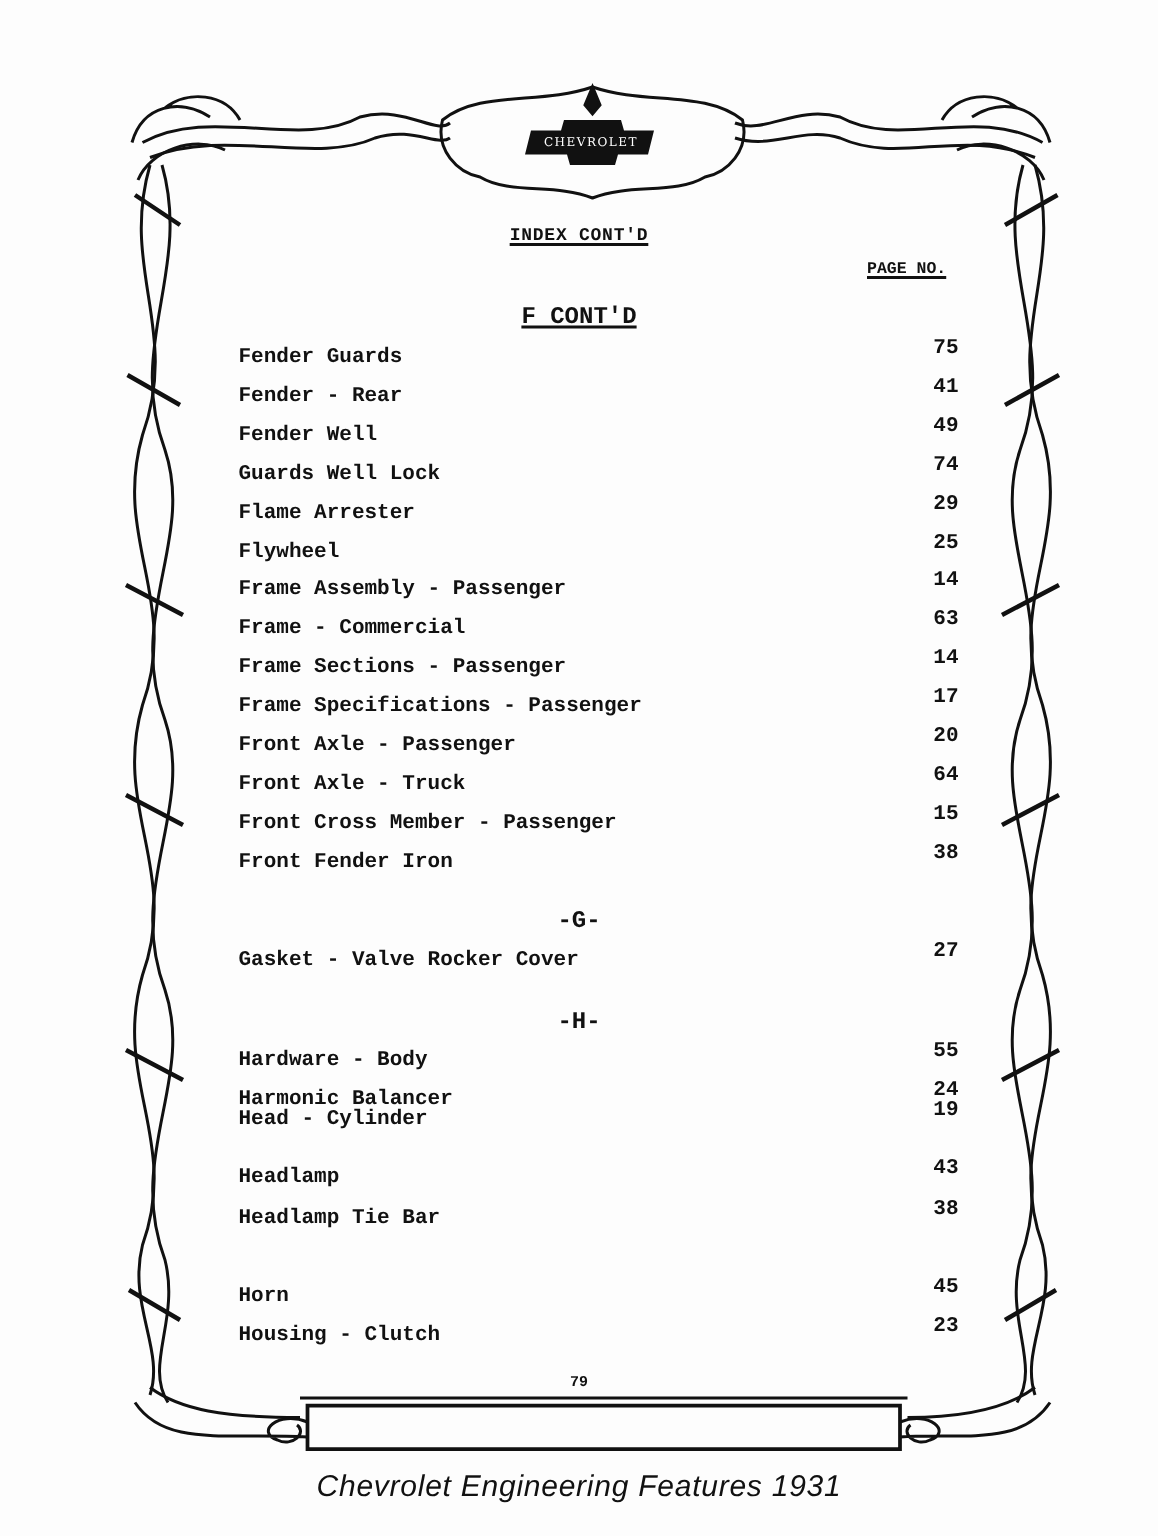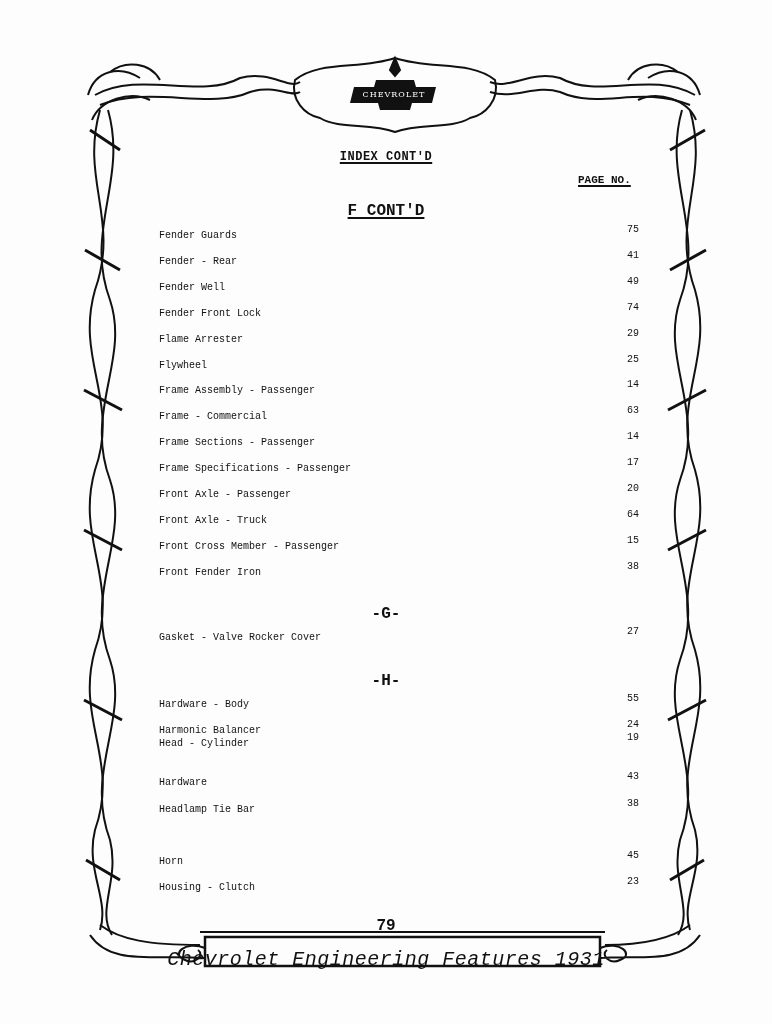--- a/index.html
+++ b/index.html
@@ -18,27 +18,27 @@
     .title span { text-decoration: underline; text-decoration-thickness: 2px; text-underline-offset: 2px; }
     .pageno-label {
       position: absolute; left: 578px; top: 174px; font-weight: bold; font-size: 11px;
       text-decoration: underline; text-decoration-thickness: 2px; text-underline-offset: 2px;
     }
     .section-head {
       position: absolute; left: 0; width: 772px; text-align: center;
       font-weight: bold; font-size: 16px;
     }
     .section-head.ul span { text-decoration: underline; text-decoration-thickness: 2px; text-underline-offset: 2px; }
-    .entry { position: absolute; left: 159px; width: 480px; height: 18px; font-weight: normal; font-size: 10px; }
+    .entry { position: absolute; left: 159px; width: 480px; height: 18px; font-weight: bold; font-size: 14px; }
     .entry .label { position: absolute; left: 0; top: 0; white-space: pre; }
     .entry .num { position: absolute; right: 0; top: -6px; }
-    .folio { position: absolute; left: 0; width: 772px; text-align: center; top: 917px; font-weight: bold; font-size: 16px; }
+    .folio { position: absolute; left: 0; width: 772px; text-align: center; top: 917px; font-weight: bold; font-size: 10px; }
     .banner-text {
-      position: absolute; left: 0; width: 772px; text-align: center; top: 948px;
-      font-family: Liberation Mono, monospace; font-style: italic; font-size: 20px; letter-spacing: 0.5px;
+      position: absolute; left: 0; width: 772px; text-align: center; top: 980px;
+      font-family: Liberation Sans, sans-serif; font-style: italic; font-size: 20px; letter-spacing: 0.5px;
     }
     .badge-text {
       position: absolute; left: 354px; top: 89px; width: 80px; height: 12px; text-align: center;
       color: #fff; font-family: "DejaVu Serif", serif; font-size: 8px; line-height: 12px; letter-spacing: 1px;
     }
   </style>
 </head>
 <body>
 
 <div class="page">
@@ -89,21 +89,21 @@
     </div>
   <div class="entry" style="top:256px;">
       <span class="label">Fender - Rear</span>
       <span class="num">41</span>
     </div>
   <div class="entry" style="top:282px;">
       <span class="label">Fender Well</span>
       <span class="num">49</span>
     </div>
   <div class="entry" style="top:308px;">
-      <span class="label">Fender Front Lock</span>
+      <span class="label">Guards Well Lock</span>
       <span class="num">74</span>
     </div>
   <div class="entry" style="top:334px;">
       <span class="label">Flame Arrester</span>
       <span class="num">29</span>
     </div>
   <div class="entry" style="top:360px;">
       <span class="label">Flywheel</span>
       <span class="num">25</span>
     </div>
@@ -153,21 +153,21 @@
     </div>
   <div class="entry" style="top:725px;">
       <span class="label">Harmonic Balancer</span>
       <span class="num">24</span>
     </div>
   <div class="entry" style="top:738px;">
       <span class="label">Head - Cylinder</span>
       <span class="num">19</span>
     </div>
   <div class="entry" style="top:777px;">
-      <span class="label">Hardware</span>
+      <span class="label">Headlamp</span>
       <span class="num">43</span>
     </div>
   <div class="entry" style="top:804px;">
       <span class="label">Headlamp Tie Bar</span>
       <span class="num">38</span>
     </div>
   <div class="entry" style="top:856px;">
       <span class="label">Horn</span>
       <span class="num">45</span>
     </div>

